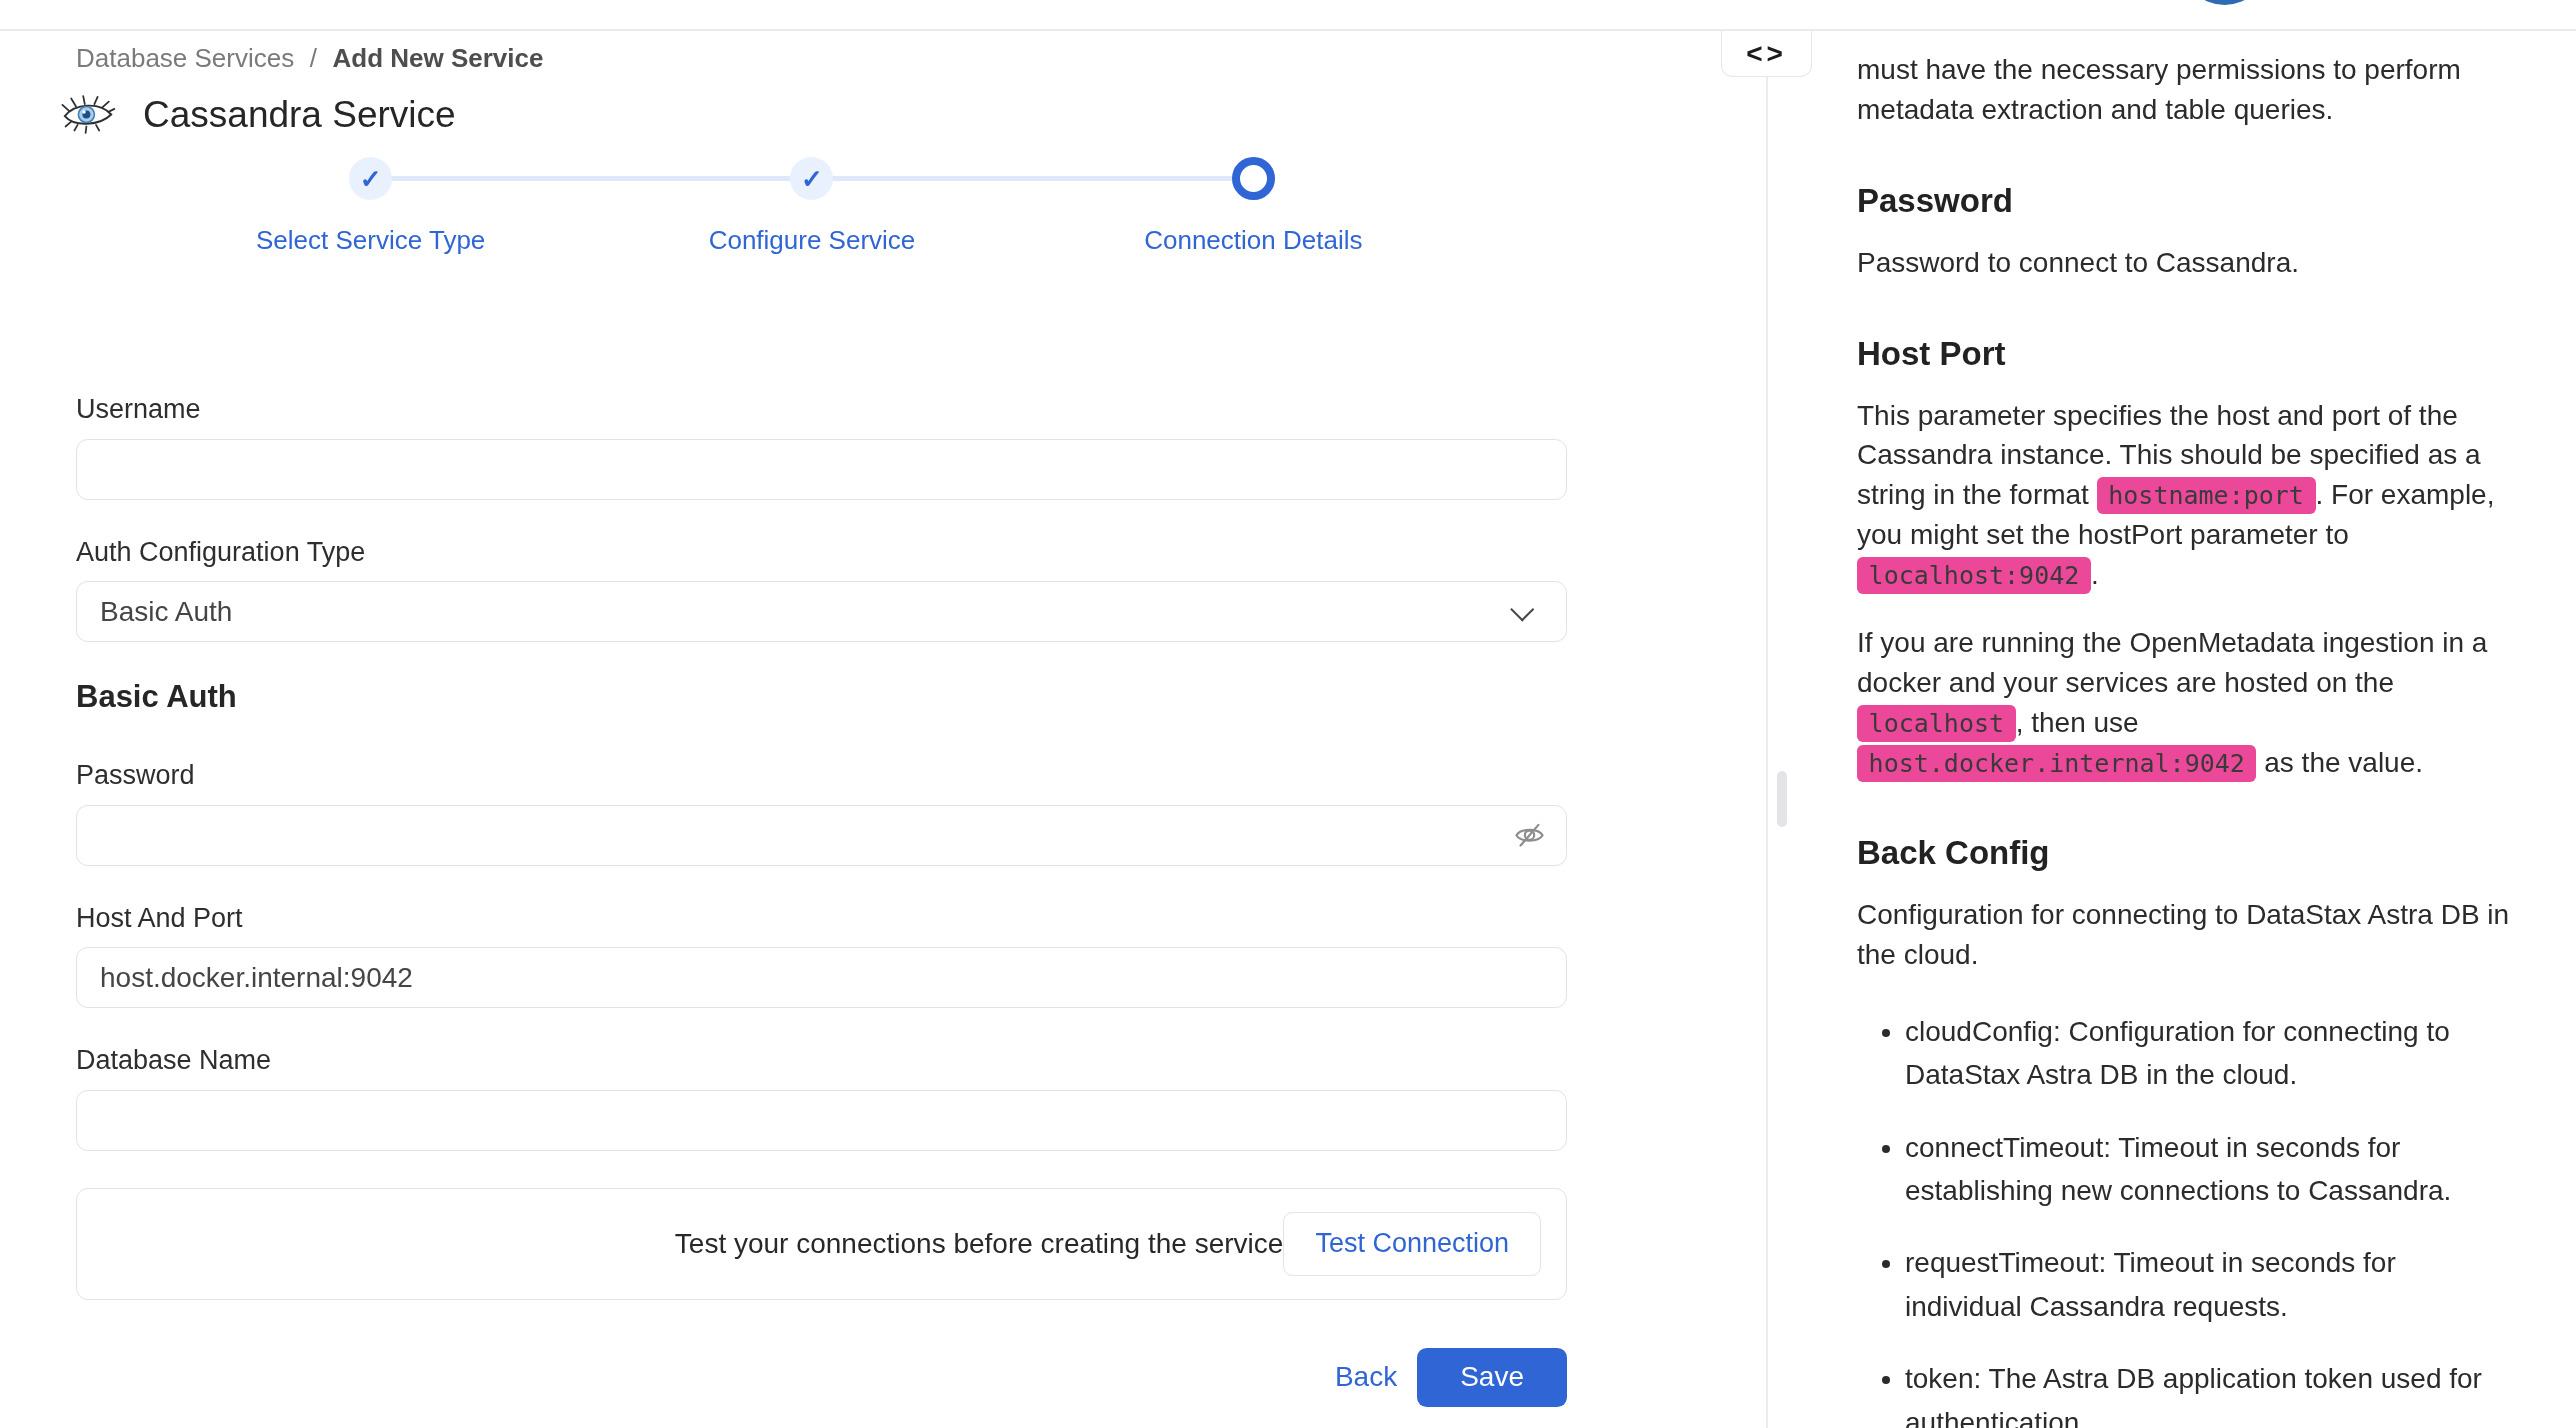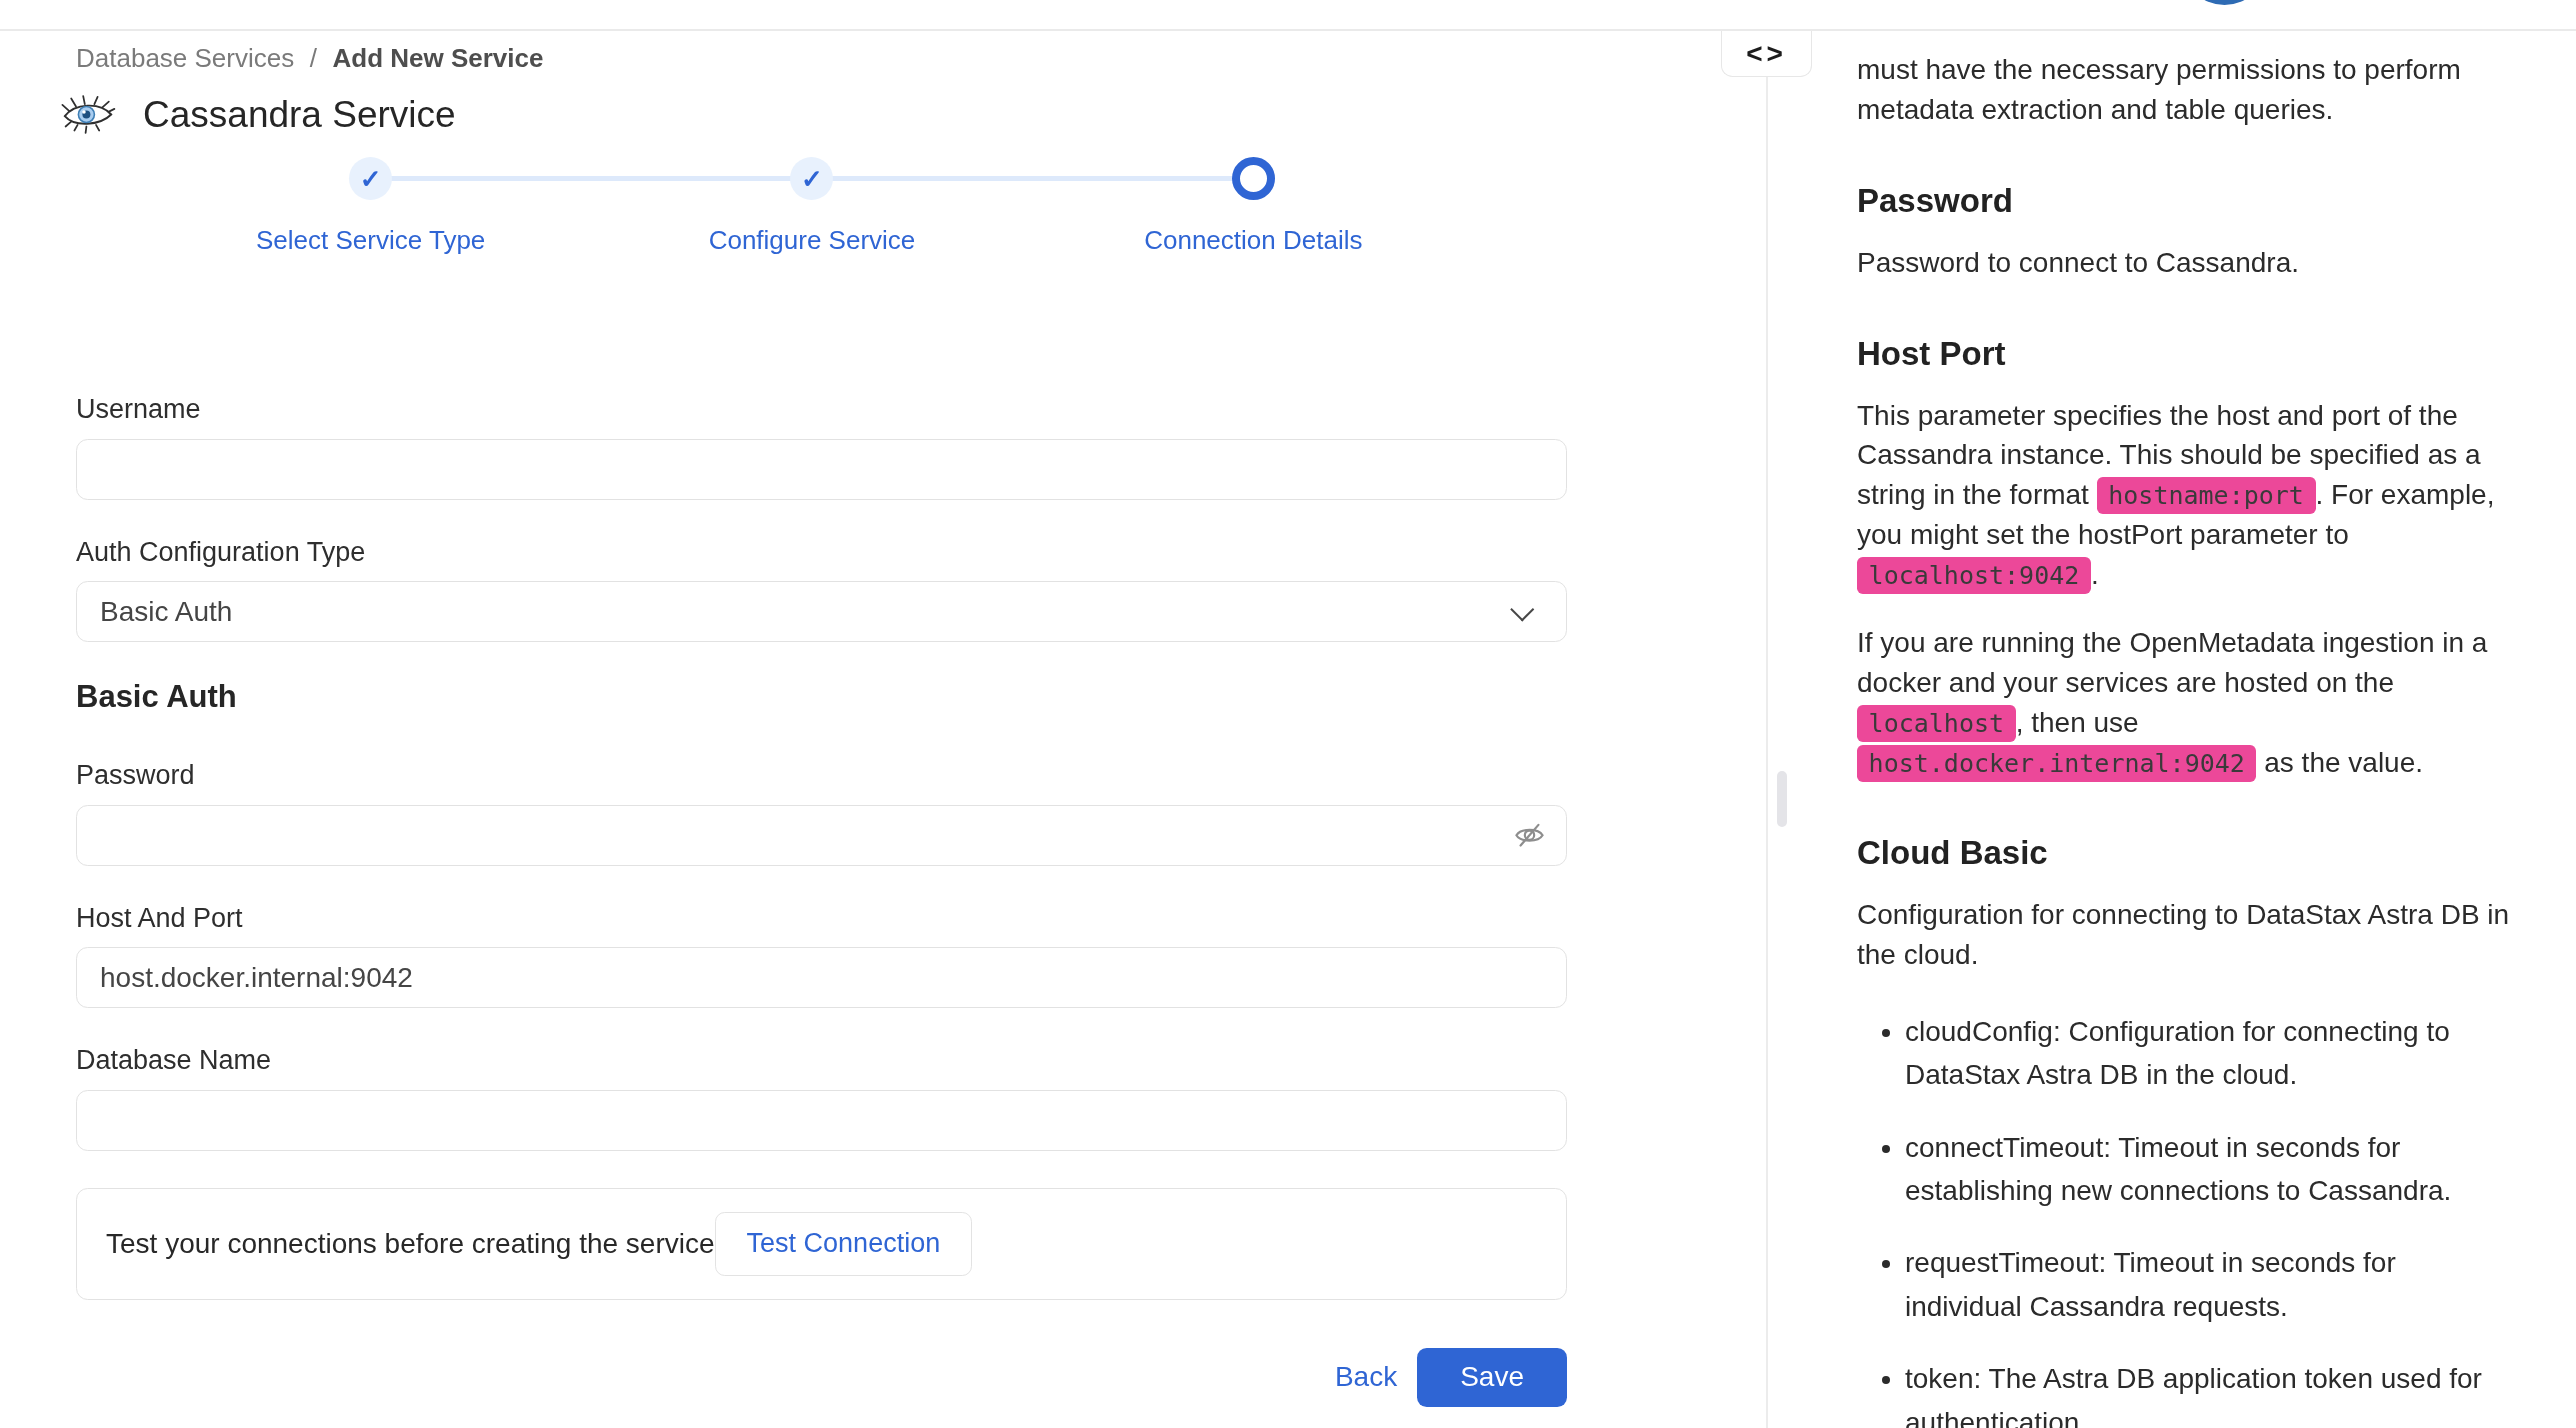--- a/index.html
+++ b/index.html
@@ -43,21 +43,21 @@
     font-size:28px;color:#454545;padding:0 23px;box-sizing:border-box;outline:none;background:#fff;
     font-family:"Liberation Sans",sans-serif;
   }
   .section-heading{font-size:31px;font-weight:700;color:#262626;margin:0 0 45px 0}
   .input-wrap{position:relative}
   .eye-button{position:absolute;right:15.5px;top:50%;transform:translateY(-50%);background:none;border:none;padding:5.8px;cursor:pointer;line-height:0}
   select.text-input{appearance:none;-webkit-appearance:none;padding-right:68px}
   .chevron{position:absolute;right:37px;top:50%;width:14.5px;height:14.5px;border-right:2.9px solid #474747;border-bottom:2.9px solid #474747;transform:translateY(-68%) rotate(45deg);pointer-events:none}
   .test-box{
     border:1.9px solid #e2e2e2;border-radius:11.6px;height:112px;margin-top:16.5px;
-    display:flex;align-items:center;justify-content:flex-start;padding:0 25px 0 29px;box-sizing:border-box;
+    display:flex;align-items:center;justify-content:flex-end;padding:0 25px 0 29px;box-sizing:border-box;
   }
   .test-text{font-size:28px;color:#282828}
   .test-button{
     height:64px;padding:0 31px;border:1.9px solid #e3e3e3;border-radius:9.7px;background:#fff;
     color:#2f65d4;font-size:27px;cursor:pointer;font-family:"Liberation Sans",sans-serif;
   }
   .actions{display:flex;justify-content:flex-end;align-items:center;gap:20px;margin-top:48px}
   .back-link{color:#2f65d4;font-size:28px;background:none;border:none;cursor:pointer;padding:0;font-family:"Liberation Sans",sans-serif}
   .save-button{
     background:#2f65d4;color:#fff;font-size:28px;border:none;border-radius:9.7px;height:59px;
@@ -194,21 +194,21 @@
 </div>
 
 <aside class="docs-panel">
   <div class="docs-content">
       <p>must have the necessary permissions to perform metadata extraction and table queries.</p>
       <h2>Password</h2>
       <p>Password to connect to Cassandra.</p>
       <h2>Host Port</h2>
       <p>This parameter specifies the host and port of the Cassandra instance. This should be specified as a string in the format <code>hostname:port</code>. For example, you might set the hostPort parameter to <code>localhost:9042</code>.</p>
       <p>If you are running the OpenMetadata ingestion in a docker and your services are hosted on the <code>localhost</code>, then use <code>host.docker.internal:9042</code> as the value.</p>
-      <h2>Cloud Basic</h2>
+      <h2>Back Config</h2>
       <p>Configuration for connecting to DataStax Astra DB in the cloud.</p>
       <ul>
         <li>cloudConfig: Configuration for connecting to DataStax Astra DB in the cloud.</li>
         <li>connectTimeout: Timeout in seconds for establishing new connections to Cassandra.</li>
         <li>requestTimeout: Timeout in seconds for individual Cassandra requests.</li>
         <li>token: The Astra DB application token used for authentication.</li>
       </ul>
     </div>
 </aside>
 <div class="scroll-thumb"></div>

